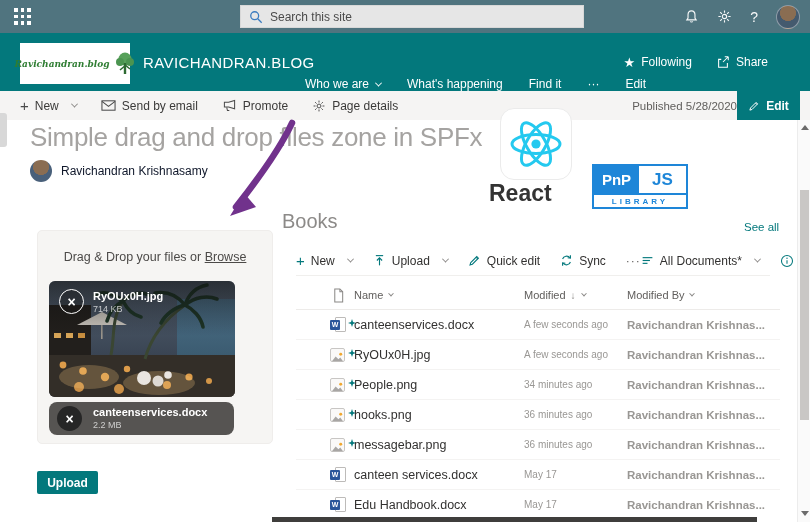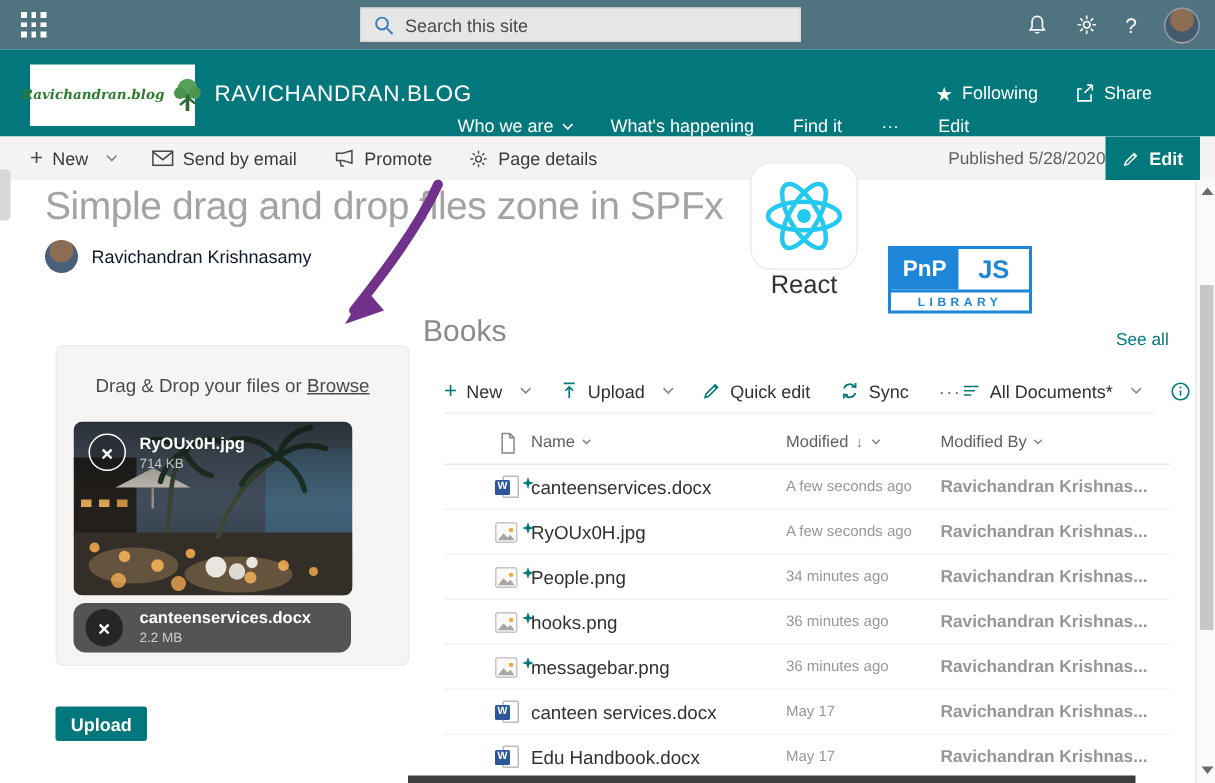--- a/index.html
+++ b/index.html
@@ -4,21 +4,21 @@
 <style>
   * { margin:0; padding:0; box-sizing:border-box; }
   html,body { background:#fff; }
   body { font-family:"Liberation Sans", sans-serif; }
   #app { position:relative; width:810px; height:522px; overflow:hidden; background:#fff; }
 
   
   .suitebar { position:absolute; left:0; top:0; width:810px; height:33px; background:#50747f; display:flex; align-items:center; }
   .waffle { position:absolute; left:14px; top:8px; width:17px; height:17px; display:grid; grid-template-columns:repeat(3,1fr); gap:2.5px; cursor:pointer; }
   .waffle span { width:3.5px; height:3.5px; background:#fff; }
-  .searchbox { position:absolute; left:240px; top:5px; width:294px; height:23px; background:#e6e6e6; border:1px solid #d8d8d8; display:flex; align-items:center; padding:0 8px; gap:7px; }
+  .searchbox { position:absolute; left:240px; top:5px; width:344px; height:23px; background:#e6e6e6; border:1px solid #d8d8d8; display:flex; align-items:center; padding:0 8px; gap:7px; }
   .searchbox .ph { font-size:12px; color:#4a4a4a; }
   .sb-icons { position:absolute; right:10px; top:0; height:33px; display:flex; align-items:center; gap:18px; color:#fff; }
   .sb-icons svg, .sb-icons .qm { opacity:.95; }
   .qm { font-size:14px; color:#fff; }
   .avatar { width:24px; height:24px; border-radius:50%; background:radial-gradient(circle at 50% 32%, #8a6d52 0 42%, #445a6e 44%); border:1px solid rgba(255,255,255,.4); }
 
   
   .siteheader { position:absolute; left:0; top:33px; width:810px; height:58px; background:#03787c; color:#fff; }
   .logo { position:absolute; left:20px; top:10px; width:110px; height:41px; background:#fff; display:flex; align-items:center; justify-content:center; gap:4px; cursor:pointer; }
   .logo .ltxt { font-family:"DejaVu Serif", serif; font-style:italic; font-weight:bold; font-size:9px; color:#2e7d32; white-space:nowrap; }
@@ -43,21 +43,21 @@
   .author { position:absolute; left:30px; top:160px; display:flex; align-items:center; gap:9px; }
   .author .av { width:22px; height:22px; border-radius:50%; background:radial-gradient(circle at 50% 32%, #8a6d52 0 42%, #49607a 44%); }
   .author .an { font-size:12px; color:#0f172a; }
 
   
   .leftpin { position:absolute; left:0; top:113px; width:7px; height:34px; background:#d8d8d8; border-radius:0 3px 3px 0; }
   .bottombar { position:absolute; left:272px; top:517px; width:485px; height:5px; background:#3f3e3c; }
 
   
   .react-sticker { position:absolute; left:500px; top:108px; width:72px; height:72px; background:#fff; border:1px solid #ebebeb; border-radius:14px; display:flex; align-items:center; justify-content:center; }
-  .react-label { position:absolute; left:489px; top:180px; width:94px; text-align:center; font-size:17px; color:#333; }
+  .react-label { position:absolute; left:489px; top:180px; width:94px; text-align:left; font-size:23px; color:#333;font-weight:bold; }
   .pnp { position:absolute; left:592px; top:164px; width:96px; height:45px; border:2px solid #1e86d8; background:#fff; }
   .pnp-top { display:flex; height:27px; }
   .pnp-p { width:45px; background:#1e86d8; color:#fff; font-weight:bold; font-size:15px; display:flex; align-items:center; justify-content:center; }
   .pnp-js { flex:1; color:#1e86d8; font-weight:bold; font-size:17px; display:flex; align-items:center; justify-content:center; }
   .pnp-lib { height:14px; border-top:2px solid #1e86d8; color:#1e86d8; font-size:8px; font-weight:bold; letter-spacing:3px; display:flex; align-items:center; justify-content:center; }
 
   .arrow-svg { position:absolute; left:200px; top:115px; pointer-events:none; }
 
   
   .dropzone { position:absolute; left:37px; top:230px; width:236px; height:214px; background:#f6f5f3; border:1px solid #efedeb; border-radius:5px; }

